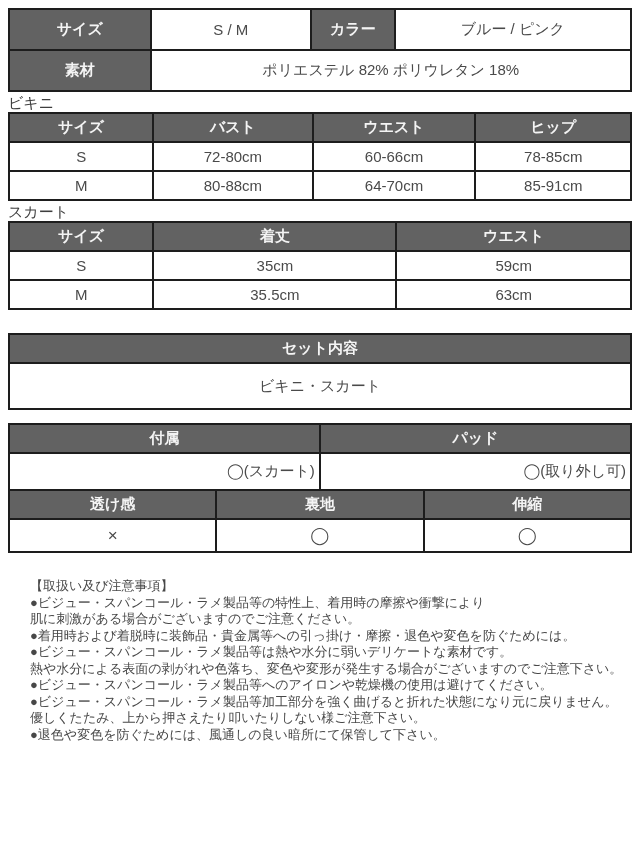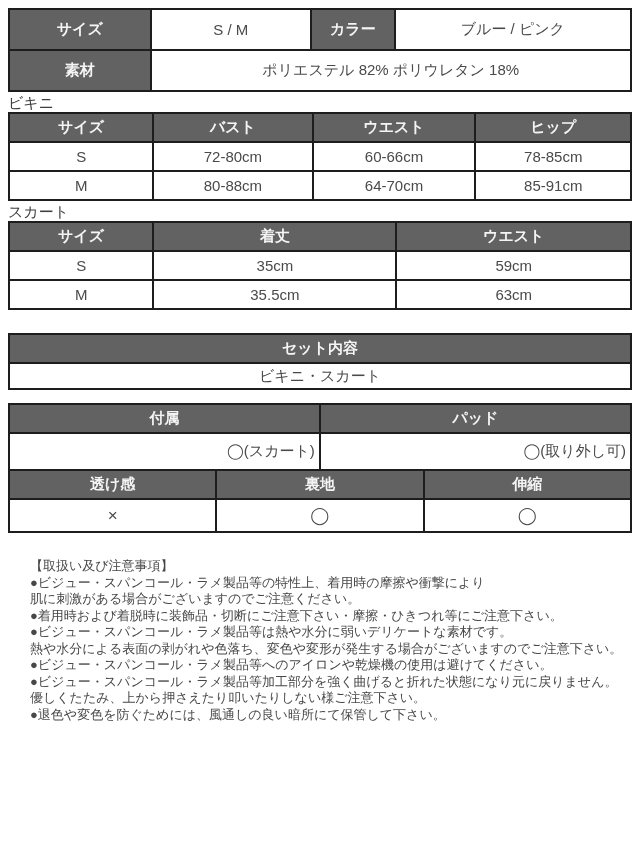--- a/index.html
+++ b/index.html
@@ -28,21 +28,21 @@
   }
   td {
     background: #ffffff;
     color: #4a4a4a;
     font-size: 15px;
     text-align: center;
   }
 
   .row-41 th, .row-41 td { height: 41px; }
   .row-29 th, .row-29 td { height: 29px; }
-  .row-35 td { height: 26px; }
+  .row-35 td { height: 46px; }
   .row-37 td { height: 37px; text-align: right; }
   .row-33 td { height: 33px; font-size: 17px; }
 
   .section-label {
     font-size: 15px;
     color: #3e3e3e;
     margin: 3px 0 1px 0;
     height: 16px;
     line-height: 16px;
   }
@@ -179,21 +179,21 @@
       <td colspan="2">◯</td>
       <td colspan="2">◯</td>
     </tr>
   </tbody>
     </table>
 
   <div class="notes">
     <div>【取扱い及び注意事項】</div>
     <div>●ビジュー・スパンコール・ラメ製品等の特性上、着用時の摩擦や衝撃により</div>
     <div>肌に刺激がある場合がございますのでご注意ください。</div>
-    <div>●着用時および着脱時に装飾品・切断にご注意下さい・摩擦・ひきつれ等にご注意下さい。</div>
+    <div>●着用時および着脱時に装飾品・貴金属等への引っ掛け・摩擦・退色や変色を防ぐためには。</div>
     <div>●ビジュー・スパンコール・ラメ製品等は熱や水分に弱いデリケートな素材です。</div>
     <div>熱や水分による表面の剥がれや色落ち、変色や変形が発生する場合がございますのでご注意下さい。</div>
     <div>●ビジュー・スパンコール・ラメ製品等へのアイロンや乾燥機の使用は避けてください。</div>
     <div>●ビジュー・スパンコール・ラメ製品等加工部分を強く曲げると折れた状態になり元に戻りません。</div>
     <div>優しくたたみ、上から押さえたり叩いたりしない様ご注意下さい。</div>
     <div>●退色や変色を防ぐためには、風通しの良い暗所にて保管して下さい。</div>
   </div>
 
 </div>
 

